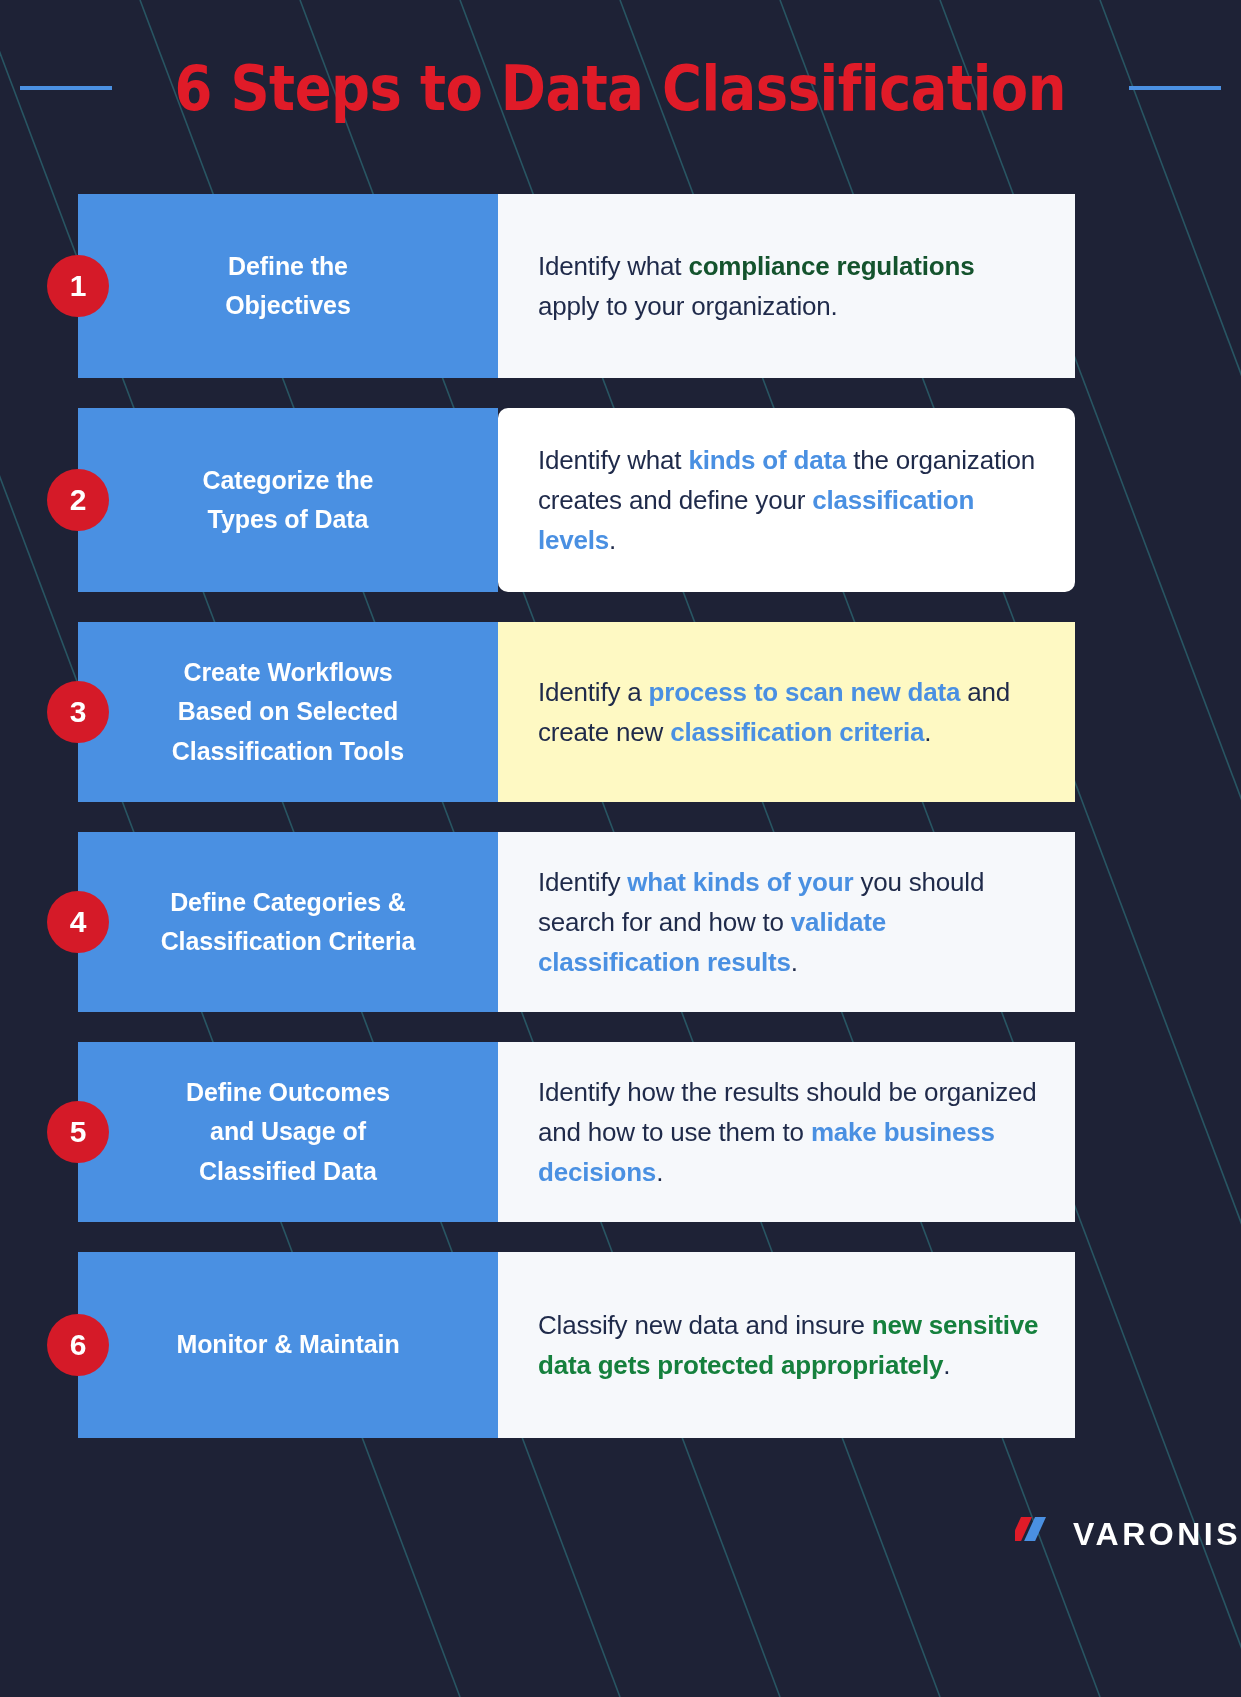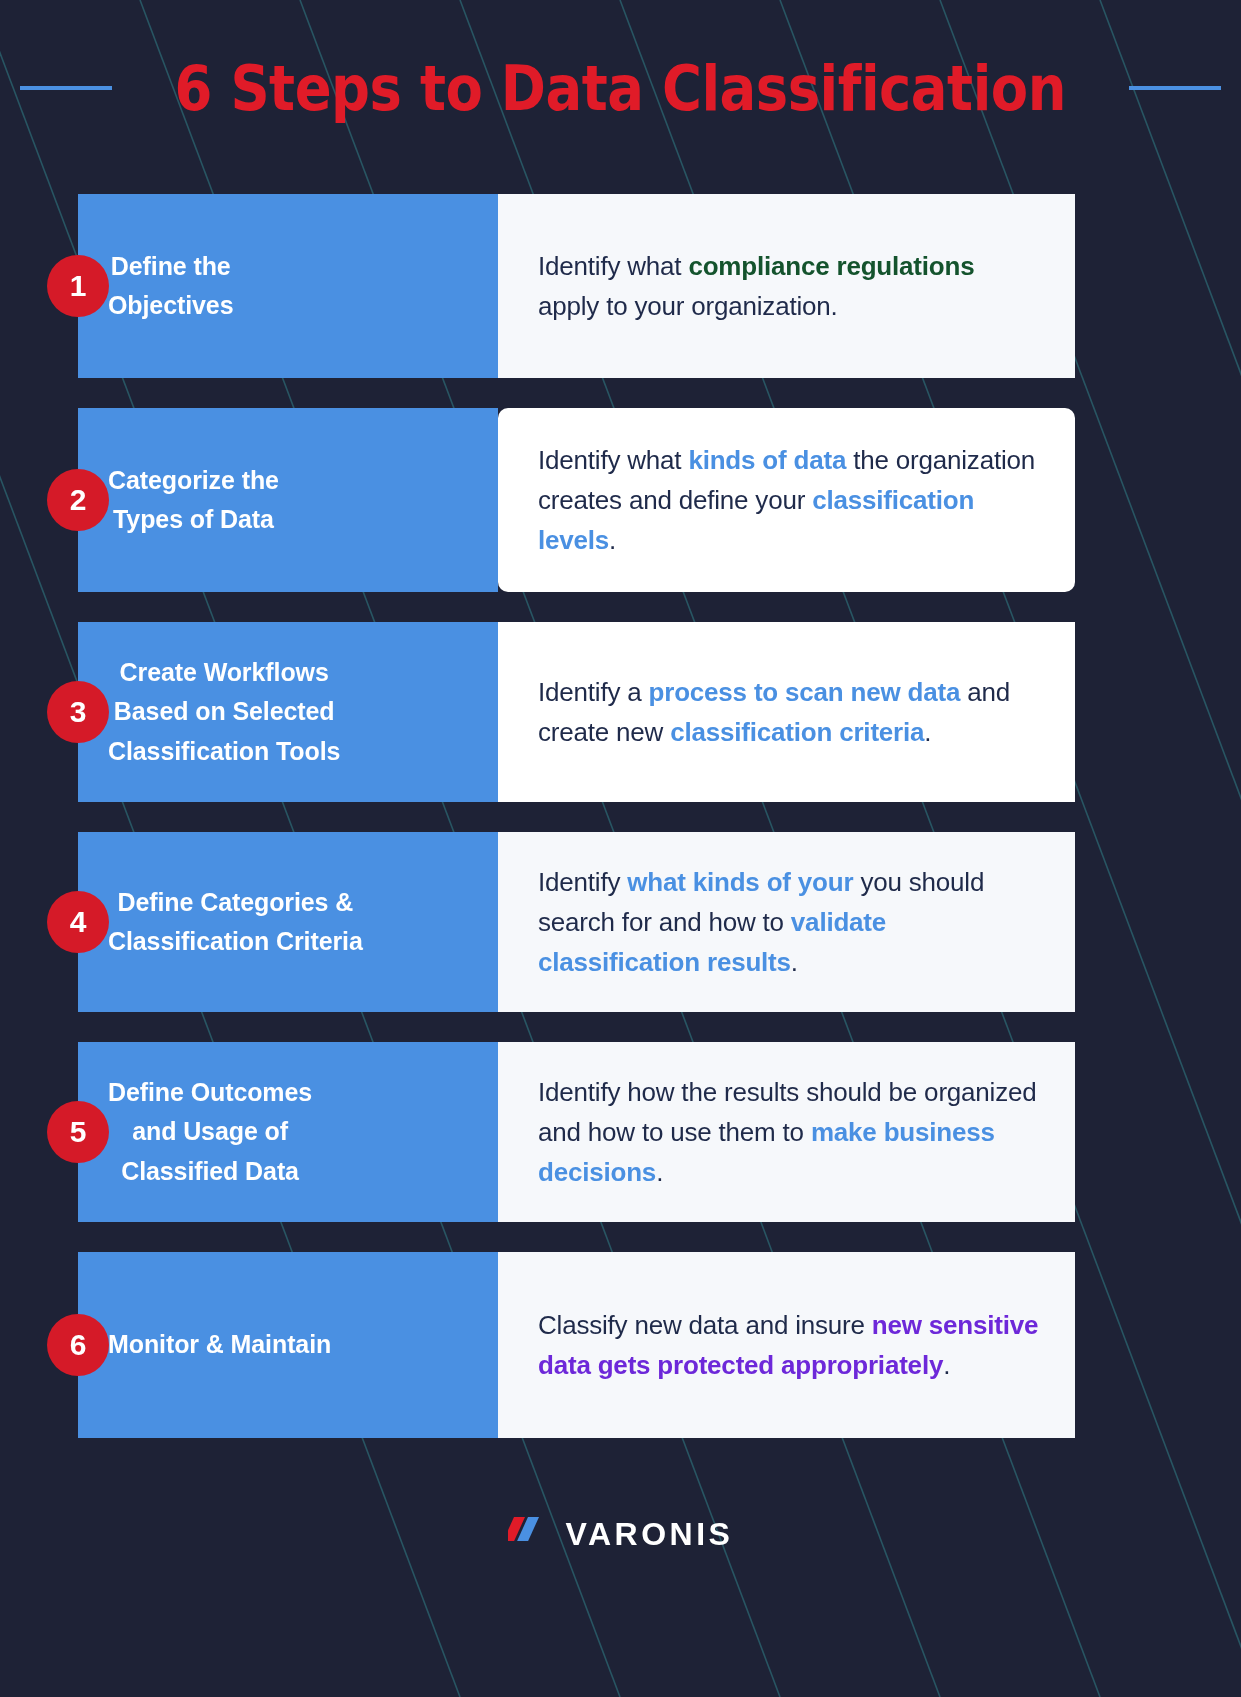--- a/index.html
+++ b/index.html
@@ -69,20 +69,21 @@
     margin:0 166px 30px 78px;
     min-height:176px;
   }
   .step:last-child { margin-bottom:0; }
 
   .step-left {
     flex:0 0 420px;
     background:#4a90e2;
     display:flex;
     align-items:center;
+    justify-content:center;
     padding:22px 30px;
   }
 
   .step-title {
     color:#ffffff;
     font-size:25px;
     font-weight:bold;
     line-height:1.58;
     text-align:center;
     letter-spacing:-0.1px;
@@ -134,21 +135,21 @@
   .step.s5 { min-height:180px; }
   .step.s6 { min-height:186px; }
 
   
   #footer {
     position:relative;
     z-index:2;
     height:100px;
     display:flex;
     align-items:center;
-    justify-content:center;
+    justify-content:flex-end;
     gap:14px;
     margin-top:46px;
   }
   #logo-mark { display:block; }
   #logo-word {
     color:#ffffff;
     font-size:32px;
     font-weight:bold;
     letter-spacing:3.5px;
     font-family:"Liberation Sans", sans-serif;
@@ -200,21 +201,21 @@
       <div class="step-right" style="background: #ffffff; border-radius: 10px;">
         <div class="step-body" style="color: rgb(31, 42, 74);">Identify what <b style="color: rgb(74, 144, 226);">kinds of data</b> the organization creates and define your <b style="color: rgb(74, 144, 226);">classification levels</b>.</div>
       </div>
     </div>
 
     <div class="step s3">
       <div class="badge" style="background: rgb(213, 26, 40);">3</div>
       <div class="step-left" style="background: rgb(74, 144, 226);">
         <div class="step-title">Create Workflows<br>Based on Selected<br>Classification Tools</div>
       </div>
-      <div class="step-right" style="background: #ffffff;">
+      <div class="step-right" style="background: #fef9c3;">
         <div class="step-body" style="color: rgb(31, 42, 74);">Identify a <b style="color: rgb(74, 144, 226);">process to scan new data</b> and create new <b style="color: rgb(74, 144, 226);">classification criteria</b>.</div>
       </div>
     </div>
 
     <div class="step s4">
       <div class="badge" style="background: rgb(213, 26, 40);">4</div>
       <div class="step-left" style="background: rgb(74, 144, 226);">
         <div class="step-title">Define Categories &amp;<br>Classification Criteria</div>
       </div>
       <div class="step-right" style="background: rgb(246, 248, 251);">
@@ -231,21 +232,21 @@
         <div class="step-body" style="color: rgb(31, 42, 74);">Identify how the results should be organized and how to use them to <b style="color: rgb(74, 144, 226);">make business decisions</b>.</div>
       </div>
     </div>
 
     <div class="step s6">
       <div class="badge" style="background: rgb(213, 26, 40);">6</div>
       <div class="step-left" style="background: rgb(74, 144, 226);">
         <div class="step-title">Monitor &amp; Maintain</div>
       </div>
       <div class="step-right" style="background: rgb(246, 248, 251);">
-        <div class="step-body" style="color: rgb(31, 42, 74);">Classify new data and insure <b style="color: #6d28d9;">new sensitive data gets protected appropriately</b>.</div>
+        <div class="step-body" style="color: rgb(31, 42, 74);">Classify new data and insure <b style="color: #15803d;">new sensitive data gets protected appropriately</b>.</div>
       </div>
     </div>
 
   </div>
 
   <div id="footer">
     <svg id="logo-mark" width="44" height="34" viewBox="0 0 44 34" aria-hidden="true">
       <polygon points="6,0 17,0 13,24 2,24" fill="#e01b28" transform="skewX(-16)"></polygon>
       <polygon points="20,0 31,0 27,24 16,24" fill="#4a90e2" transform="skewX(-16)"></polygon>
     </svg>

